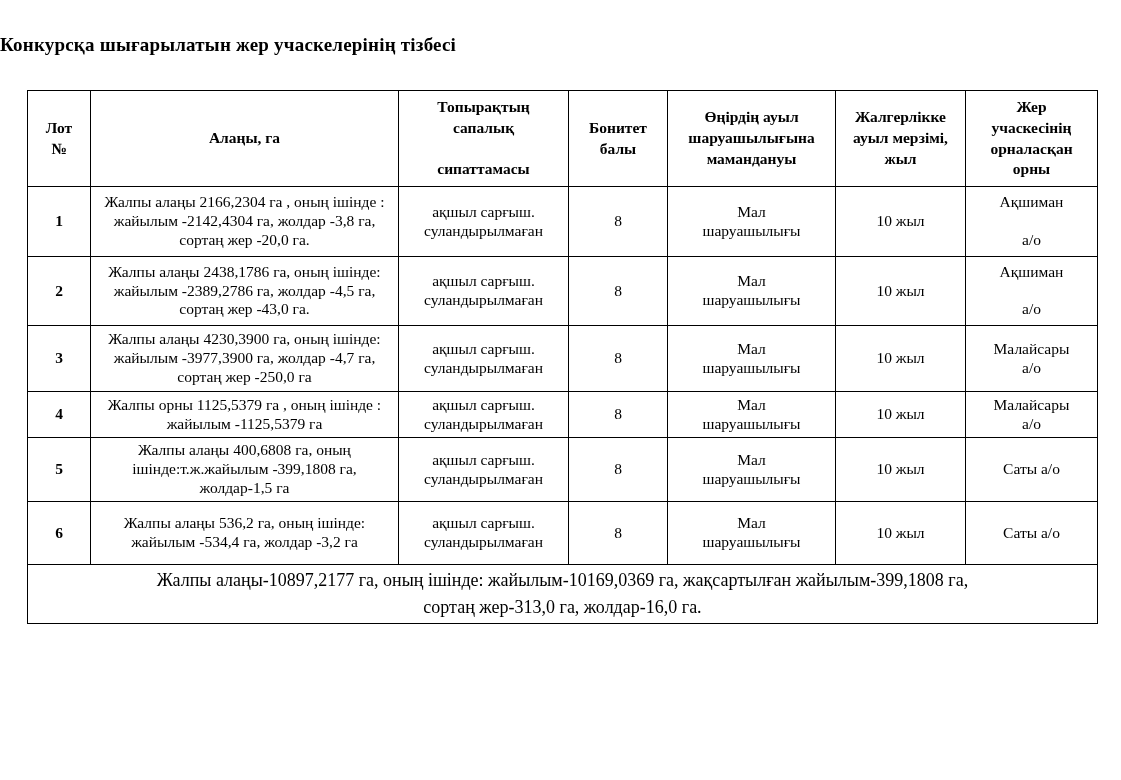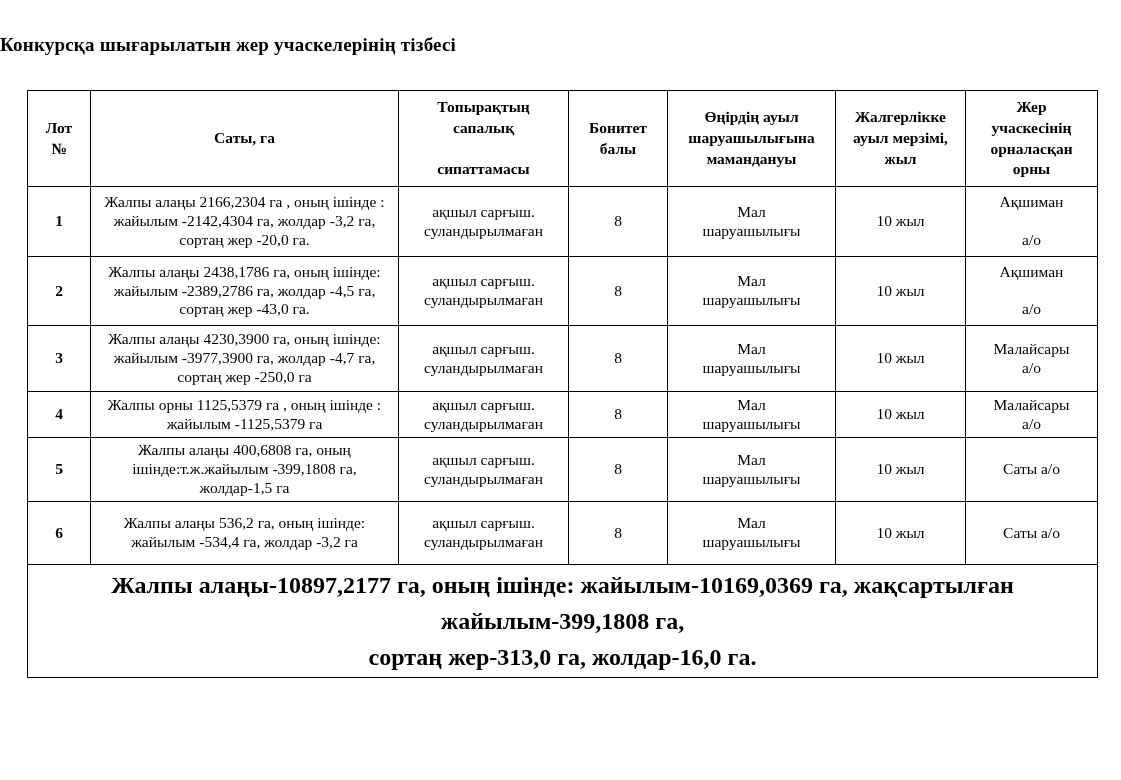--- a/index.html
+++ b/index.html
@@ -53,22 +53,22 @@
   td.lot-cell { font-weight: bold; }
   tr.row-header   { height: 96px; }
   tr.row-1 { height: 70px; }
   tr.row-2 { height: 69px; }
   tr.row-3 { height: 66px; }
   tr.row-4 { height: 46px; }
   tr.row-5 { height: 64px; }
   tr.row-6 { height: 63px; }
   tr.row-footer { height: 59px; }
   tr.row-footer td {
-    font-weight: bold;
-    font-size: 24px;
+    font-weight: normal;
+    font-size: 18px;
     line-height: 1.5;
   }
 </style>
 </head>
 <body>
 
 <div class="page">
 
   <div class="doc-title">Конкурсқа шығарылатын жер учаскелерінің тізбесі</div>
 
@@ -79,21 +79,21 @@
       <col style="width:170px">
       <col style="width:99px">
       <col style="width:168px">
       <col style="width:130px">
       <col style="width:132px">
     </colgroup>
     <thead>
       <tr class="row-header">
         <th>Лот
 №</th>
-        <th>Саты, га</th>
+        <th>Алаңы, га</th>
         <th>Топырақтың
 сапалық
 
 сипаттамасы</th>
         <th>Бонитет
 балы</th>
         <th>Өңірдің ауыл
 шаруашылығына
 мамандануы</th>
         <th>Жалгерлікке
@@ -101,21 +101,21 @@
 жыл</th>
         <th>Жер
 учаскесінің
 орналасқан
 орны</th>
       </tr>
     </thead>
     <tbody>
       <tr class="row-1">
         <td class="lot-cell">1</td>
-        <td>Жалпы алаңы 2166,2304 га ,   оның ішінде : жайылым -2142,4304 га, жолдар -3,2 га, сортаң жер -20,0 га.</td>
+        <td>Жалпы алаңы 2166,2304 га ,   оның ішінде : жайылым -2142,4304 га, жолдар -3,8 га, сортаң жер -20,0 га.</td>
         <td>ақшыл сарғыш.
 суландырылмаған</td>
         <td>8</td>
         <td>Мал
 шаруашылығы</td>
         <td>10 жыл</td>
         <td>Ақшиман
 
 а/о</td>
       </tr>

